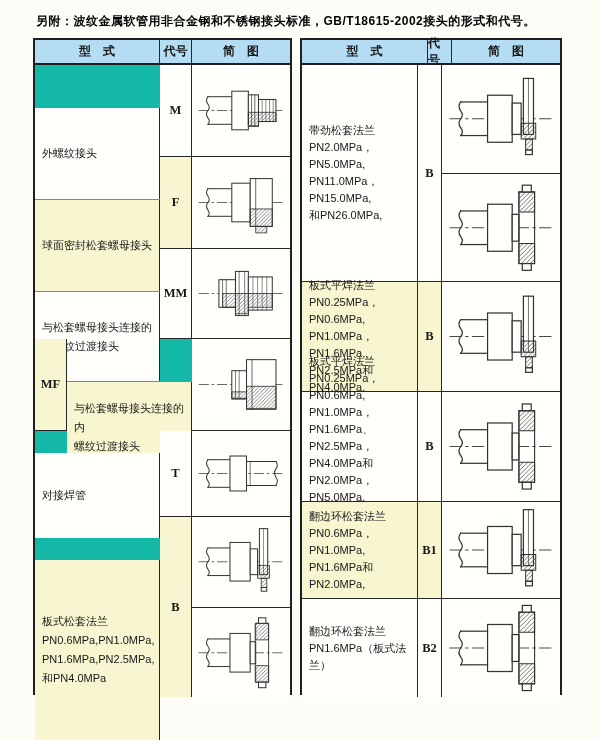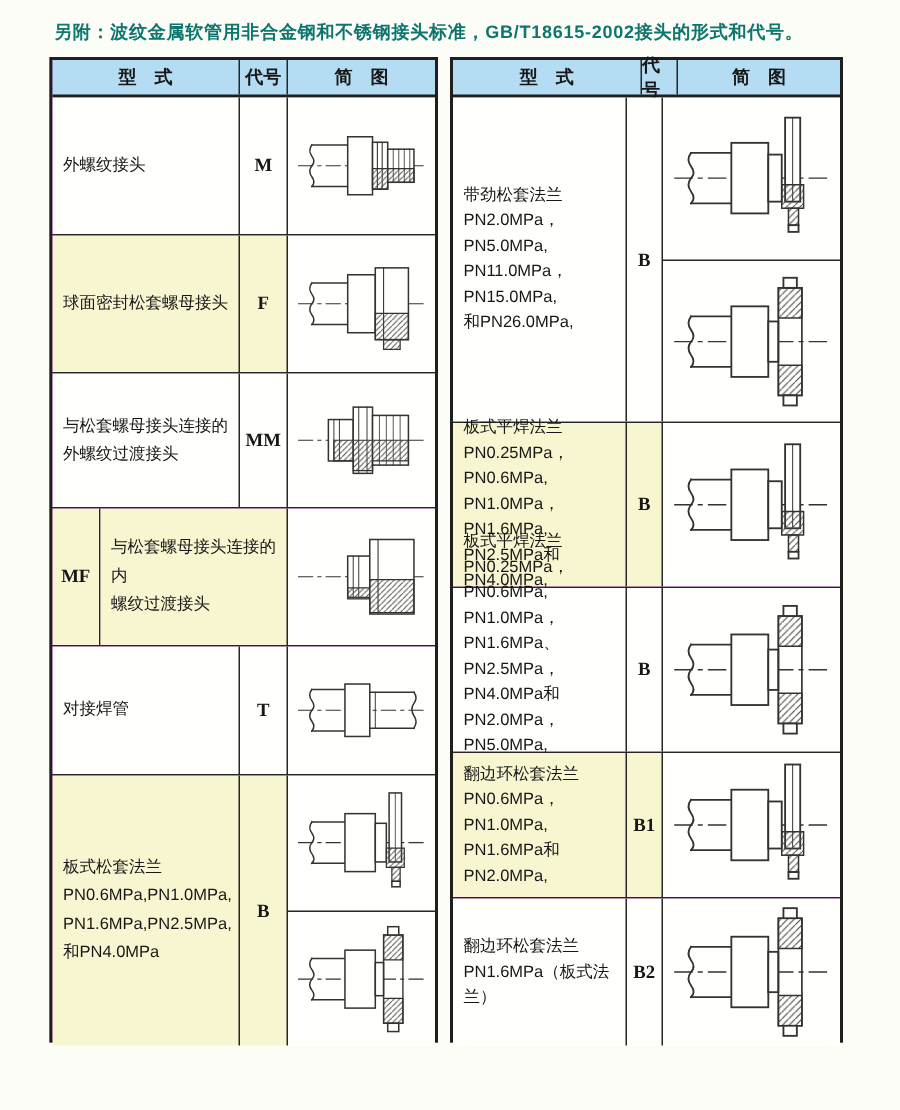--- a/index.html
+++ b/index.html
@@ -4,46 +4,46 @@
 <style>
   html,body{margin:0;padding:0;}
   body{
     width:600px;height:740px;position:relative;overflow:hidden;
     background:#fdfdf8;
     font-family:"Liberation Sans","DejaVu Sans",sans-serif;
     color:#171717;
   }
   .page-title{
     position:absolute;left:36px;top:13px;width:540px;
-    font-size:12px;font-weight:600;letter-spacing:0.5px;color:#0f766e;
+    font-size:12px;font-weight:600;letter-spacing:0.5px;color:#000000;
   }
   .dtable{
     position:absolute;top:38px;height:657px;box-sizing:border-box;
-    border:2px solid #1f1f1f;background:#a21caf;
+    border:2px solid #1f1f1f;background:#14b8a6;
   }
   #left-table{left:33px;width:259px;}
   #right-table{left:300px;width:262px;}
   .hdr{
     display:flex;height:25px;box-sizing:border-box;
     border-bottom:2px solid #1f1f1f;background:#b4dcf2;
     font-size:12px;font-weight:600;
   }
   .hdr .hcell{
     display:flex;align-items:center;justify-content:center;
     box-sizing:border-box;height:100%;
   }
   .row{display:flex;box-sizing:border-box;border-bottom:1px solid #262626;}
   .row:last-child{border-bottom:none;}
   .cell{box-sizing:border-box;height:100%;}
   .cell-type{
     display:flex;flex-direction:column;justify-content:center;
     padding:2px 5px 2px 7px;border-right:1px solid #262626;
     font-size:11px;
   }
-  #left-table .cell-type{width:125px;line-height:19px;}
+  #left-table .cell-type{width:125px;line-height:19px;margin-top:43px;}
   #right-table .cell-type{width:116px;line-height:17px;}
   .cell-code{
     display:flex;align-items:center;justify-content:center;
     border-right:1px solid #262626;
     font-family:"Liberation Serif","DejaVu Serif",serif;
     font-size:12.5px;font-weight:600;
   }
   #left-table .cell-code{width:32px;}
   #right-table .cell-code{width:24px;}
   .cell-diagram{flex:1;display:flex;flex-direction:column;background:#fffffc;}

